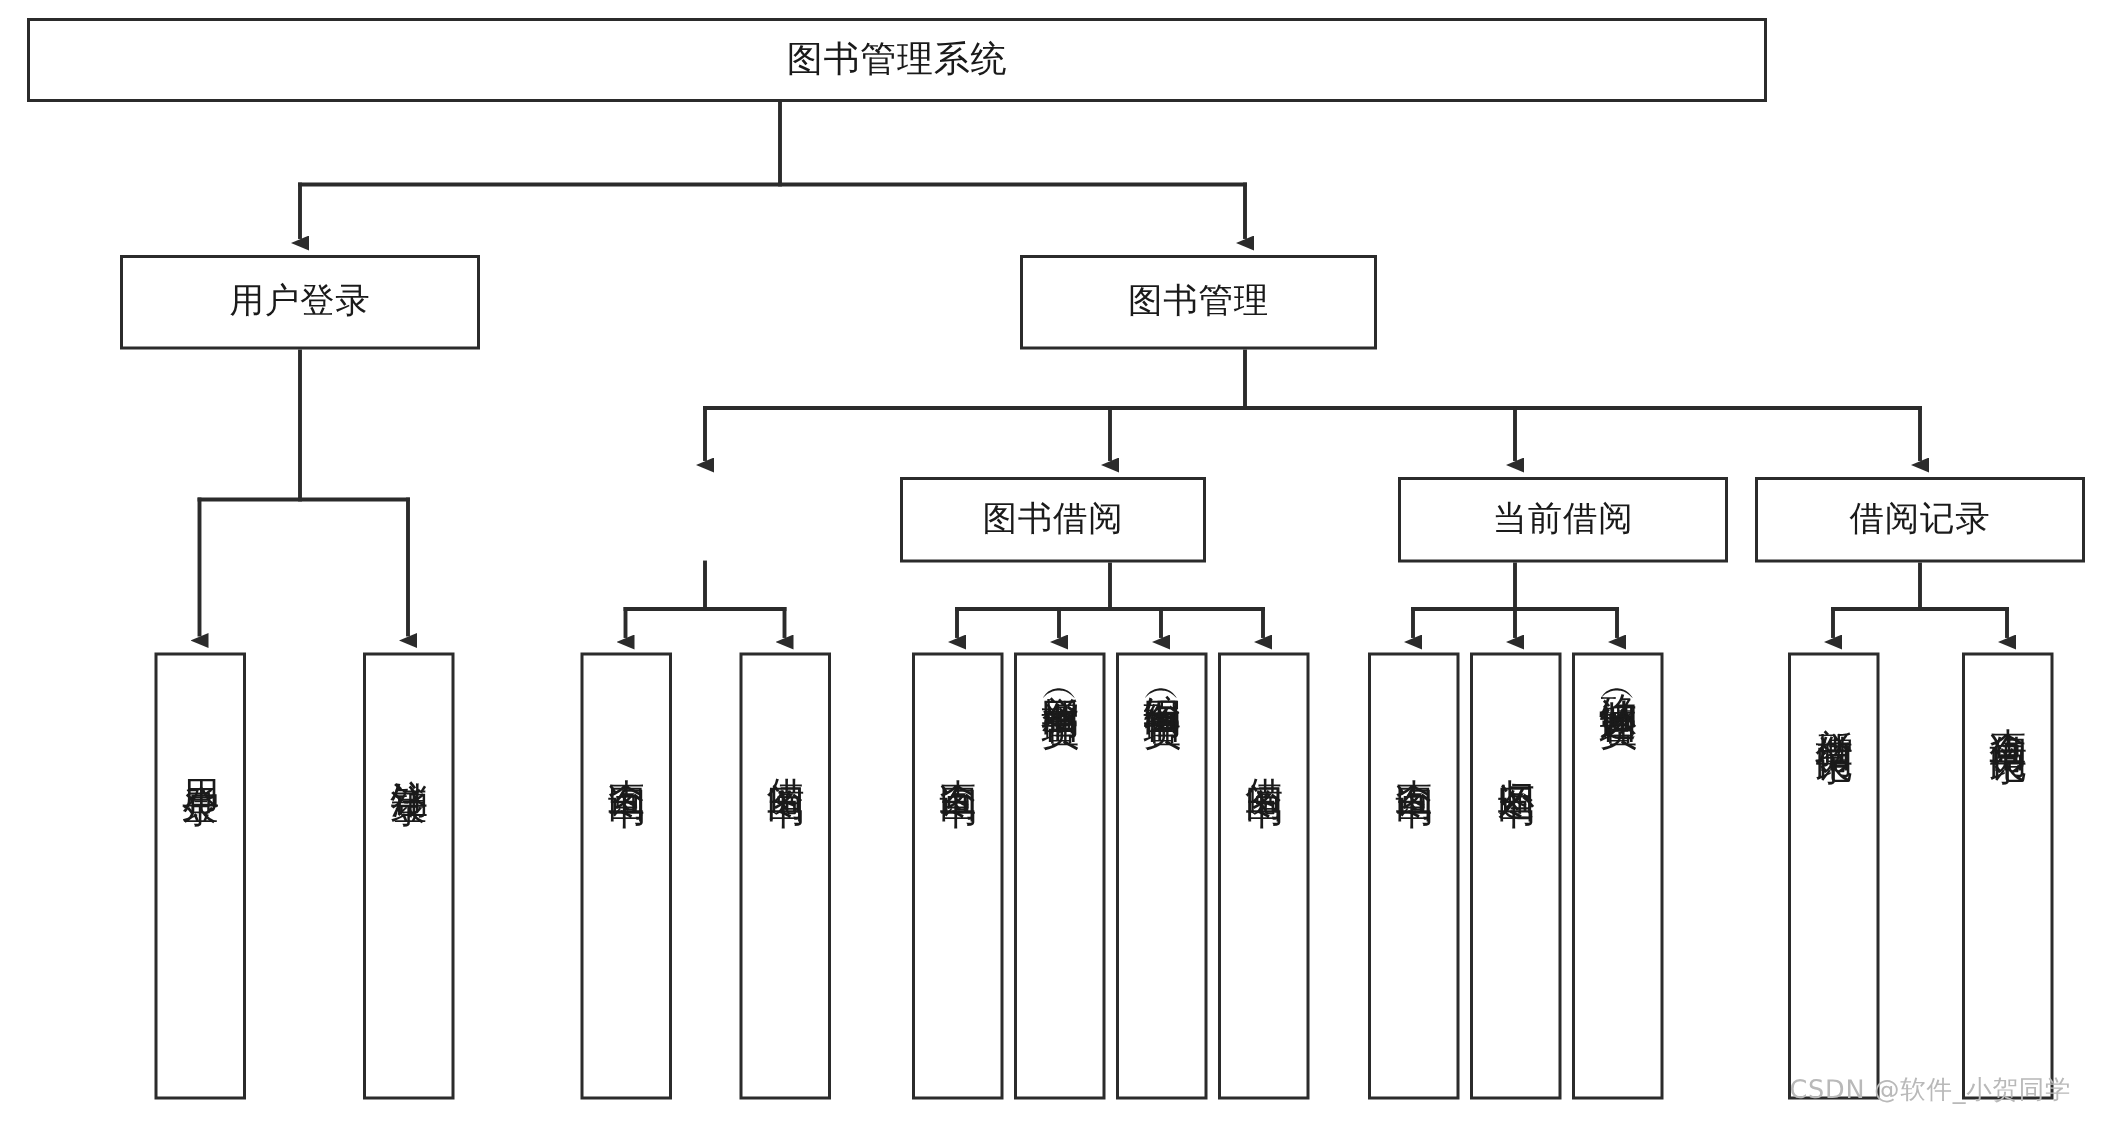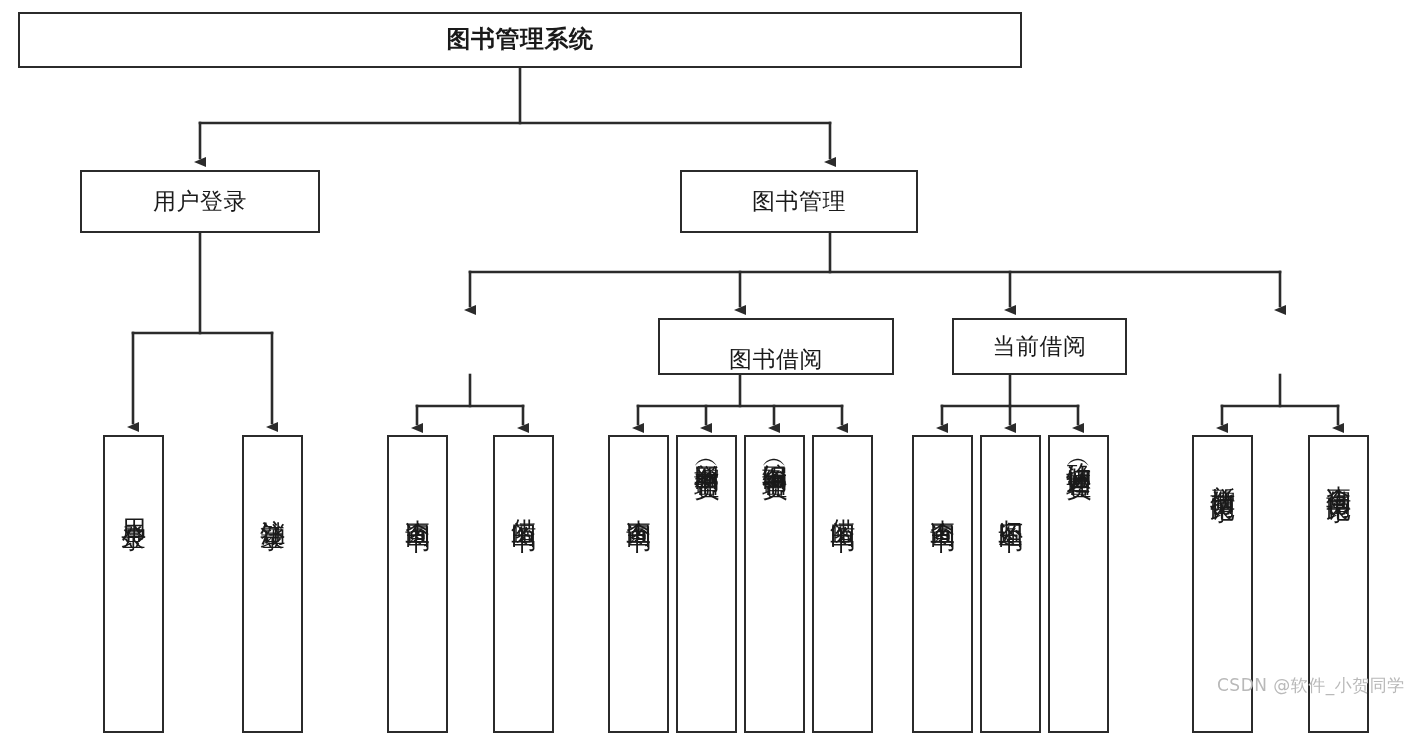--- a/index.html
+++ b/index.html
@@ -123,36 +123,39 @@
       <path d="M1010,406 L1010,424" marker-end="url(#arw)"></path>
       <path d="M1078,406 L1078,424" marker-end="url(#arw)"></path>
 
       <path d="M1280,375 L1280,406"></path>
       <path d="M1222,406 L1338,406"></path>
       <path d="M1222,406 L1222,424" marker-end="url(#arw)"></path>
       <path d="M1338,406 L1338,424" marker-end="url(#arw)"></path>
     </g>
   </svg>
 
-  <div class="node h root" style="left:18px; top:12px; width:1004px; height:56px;font-weight:bold;">
+  <div class="node h root" style="left:18px; top:12px; width:1160px; height:56px;">
     <span class="lbl">图书管理系统</span>
   </div>
 
   <div class="node h" style="left:80px; top:170px; width:240px; height:63px;">
     <span class="lbl">用户登录</span>
   </div>
   <div class="node h" style="left:680px; top:170px; width:238px; height:63px;">
     <span class="lbl">图书管理</span>
   </div>
 
-  <div class="node h" style="left:658px; top:318px; width:236px; height:57px;align-items:flex-end;">
+  <div class="node h" style="left:600px; top:318px; width:204px; height:57px;">
     <span class="lbl">图书借阅</span>
   </div>
-  <div class="node h" style="left:952px; top:318px; width:175px; height:57px;">
+  <div class="node h" style="left:932px; top:318px; width:220px; height:57px;">
     <span class="lbl">当前借阅</span>
+  </div>
+  <div class="node h" style="left:1170px; top:318px; width:220px; height:57px;">
+    <span class="lbl">借阅记录</span>
   </div>
 
   <div class="node v" style="left:103px; top:435px; width:61px; height:298px; padding-top:62px;">
     <span class="lbl">用户登录</span>
   </div>
   <div class="node v" style="left:242px; top:435px; width:61px; height:298px; padding-top:62px;">
     <span class="lbl">注销登录</span>
   </div>
 
   <div class="node v" style="left:387px; top:435px; width:61px; height:298px; padding-top:62px;">
@@ -185,15 +188,15 @@
     <span class="lbl">确认归还（管理员）</span>
   </div>
 
   <div class="node v" style="left:1192px; top:435px; width:61px; height:298px; padding-top:28px;">
     <span class="lbl">新增借阅记录</span>
   </div>
   <div class="node v" style="left:1308px; top:435px; width:61px; height:298px; padding-top:28px;">
     <span class="lbl">查询借阅记录</span>
   </div>
 
-  <div class="watermark" style="left:1193px; top:674px;padding-left:24px;">CSDN @软件_小贺同学</div>
+  <div class="watermark" style="left:1193px; top:715px;">CSDN @软件_小贺同学</div>
 
 </div>
 
 </body></html>

